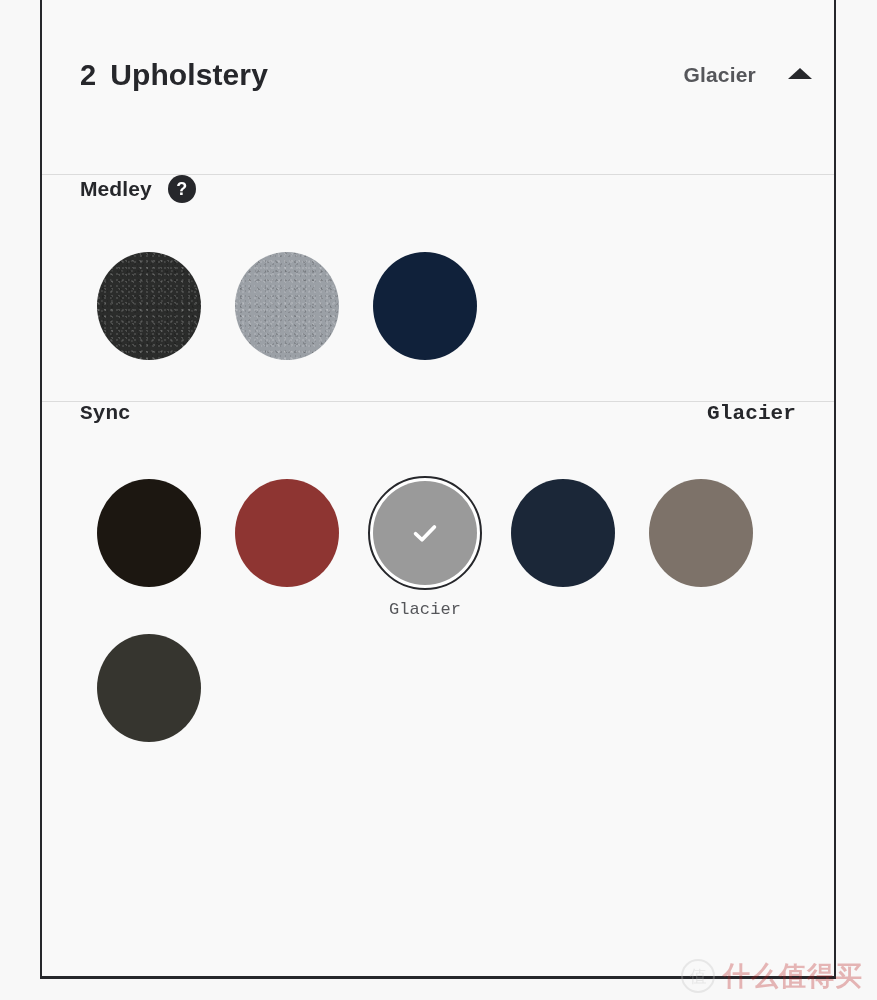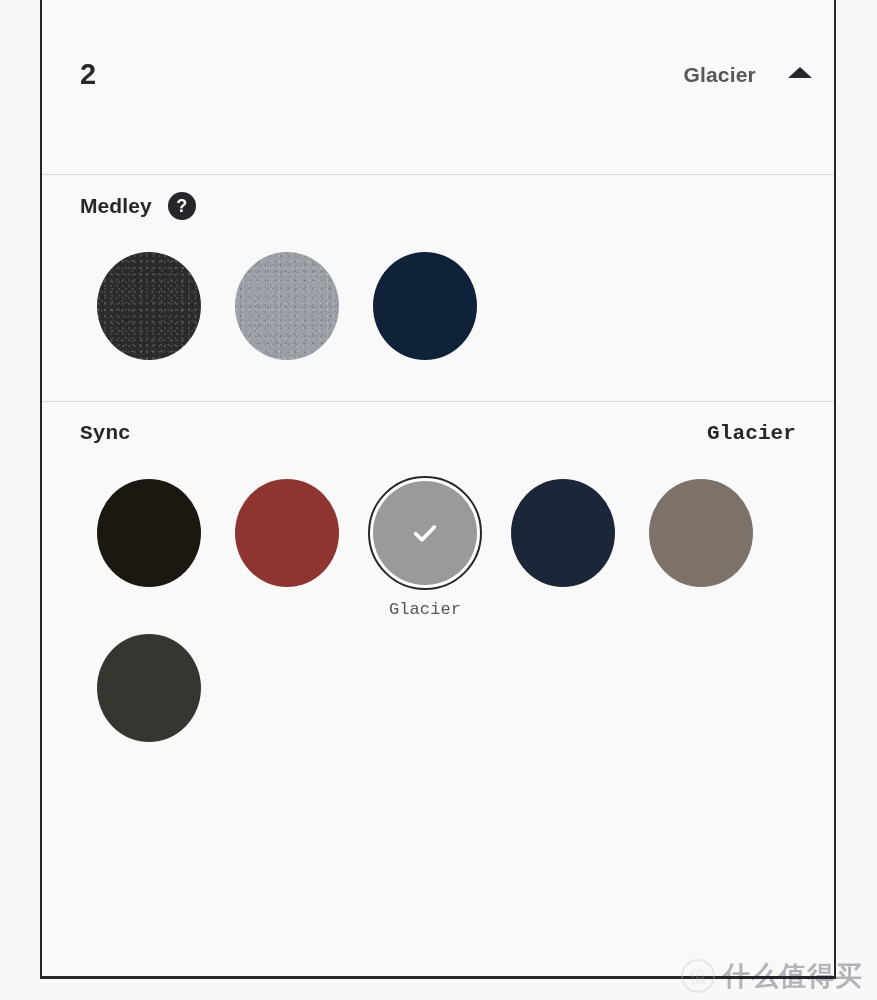--- a/index.html
+++ b/index.html
@@ -93,21 +93,21 @@
     box-sizing: border-box;
     padding: 0 38px;
     background: #f9f9f9;
   }
   .section-divider {
     border-bottom: 1px solid #dcdcdc;
   }
 
   .section-head {
     display: flex;
-    align-items: center;
+    align-items: flex-start;
     justify-content: space-between;
     height: 62px;
   }
   .section-head-left {
     display: flex;
     align-items: center;
     gap: 16px;
   }
   .section-name {
     font-size: 21px;
@@ -224,37 +224,38 @@
     border-radius: 50%;
     border: 2px solid #bfbfbf;
     color: #bfbfbf;
     font-size: 17px;
     display: flex;
     align-items: center;
     justify-content: center;
     font-family: "DejaVu Sans", sans-serif;
   }
   .watermark-text {
-    color: #0f172a;
+    color: #b91c1c;
     font-size: 27px;
     font-weight: 600;
     letter-spacing: 1px;
     font-family: Liberation Serif, serif;
   }
 </style>
 </head>
 <body>
 
 <div class="page">
   <div class="panel">
 
     <div class="accordion-header">
       <div class="header-row">
         <div class="header-title">
           <span class="step-number">2</span>
+          <span>Upholstery</span>
         </div>
         <div class="header-right">
           <span class="header-value">Glacier</span>
           <span class="chevron-up"></span>
         </div>
       </div>
     </div>
 
     <div class="fabric-section section-divider medley-body">
       <div class="section-head">

